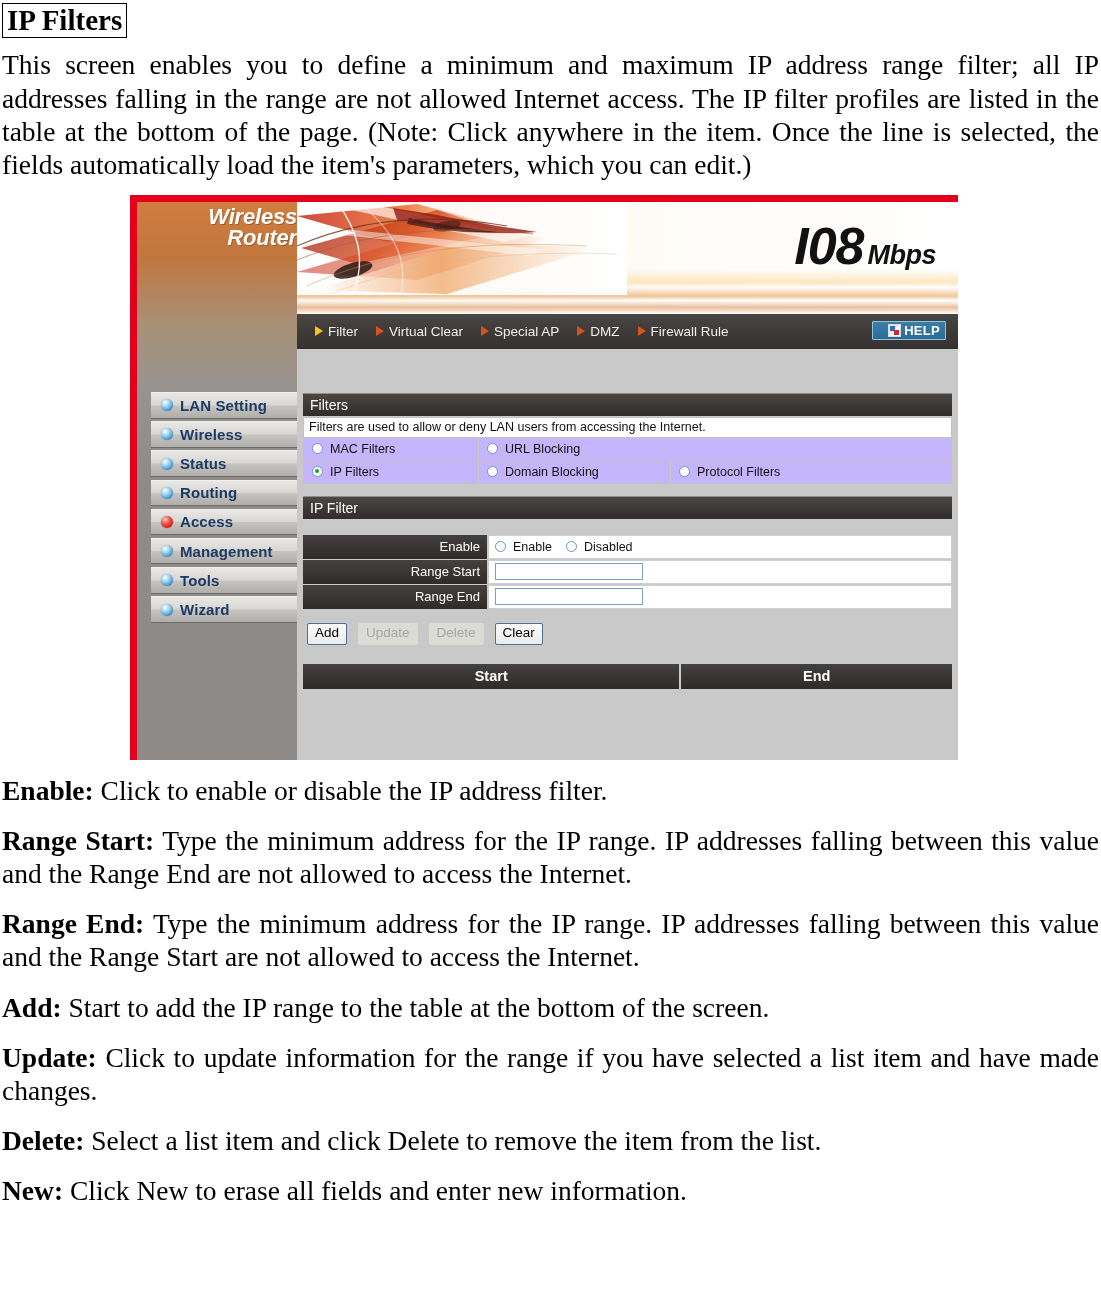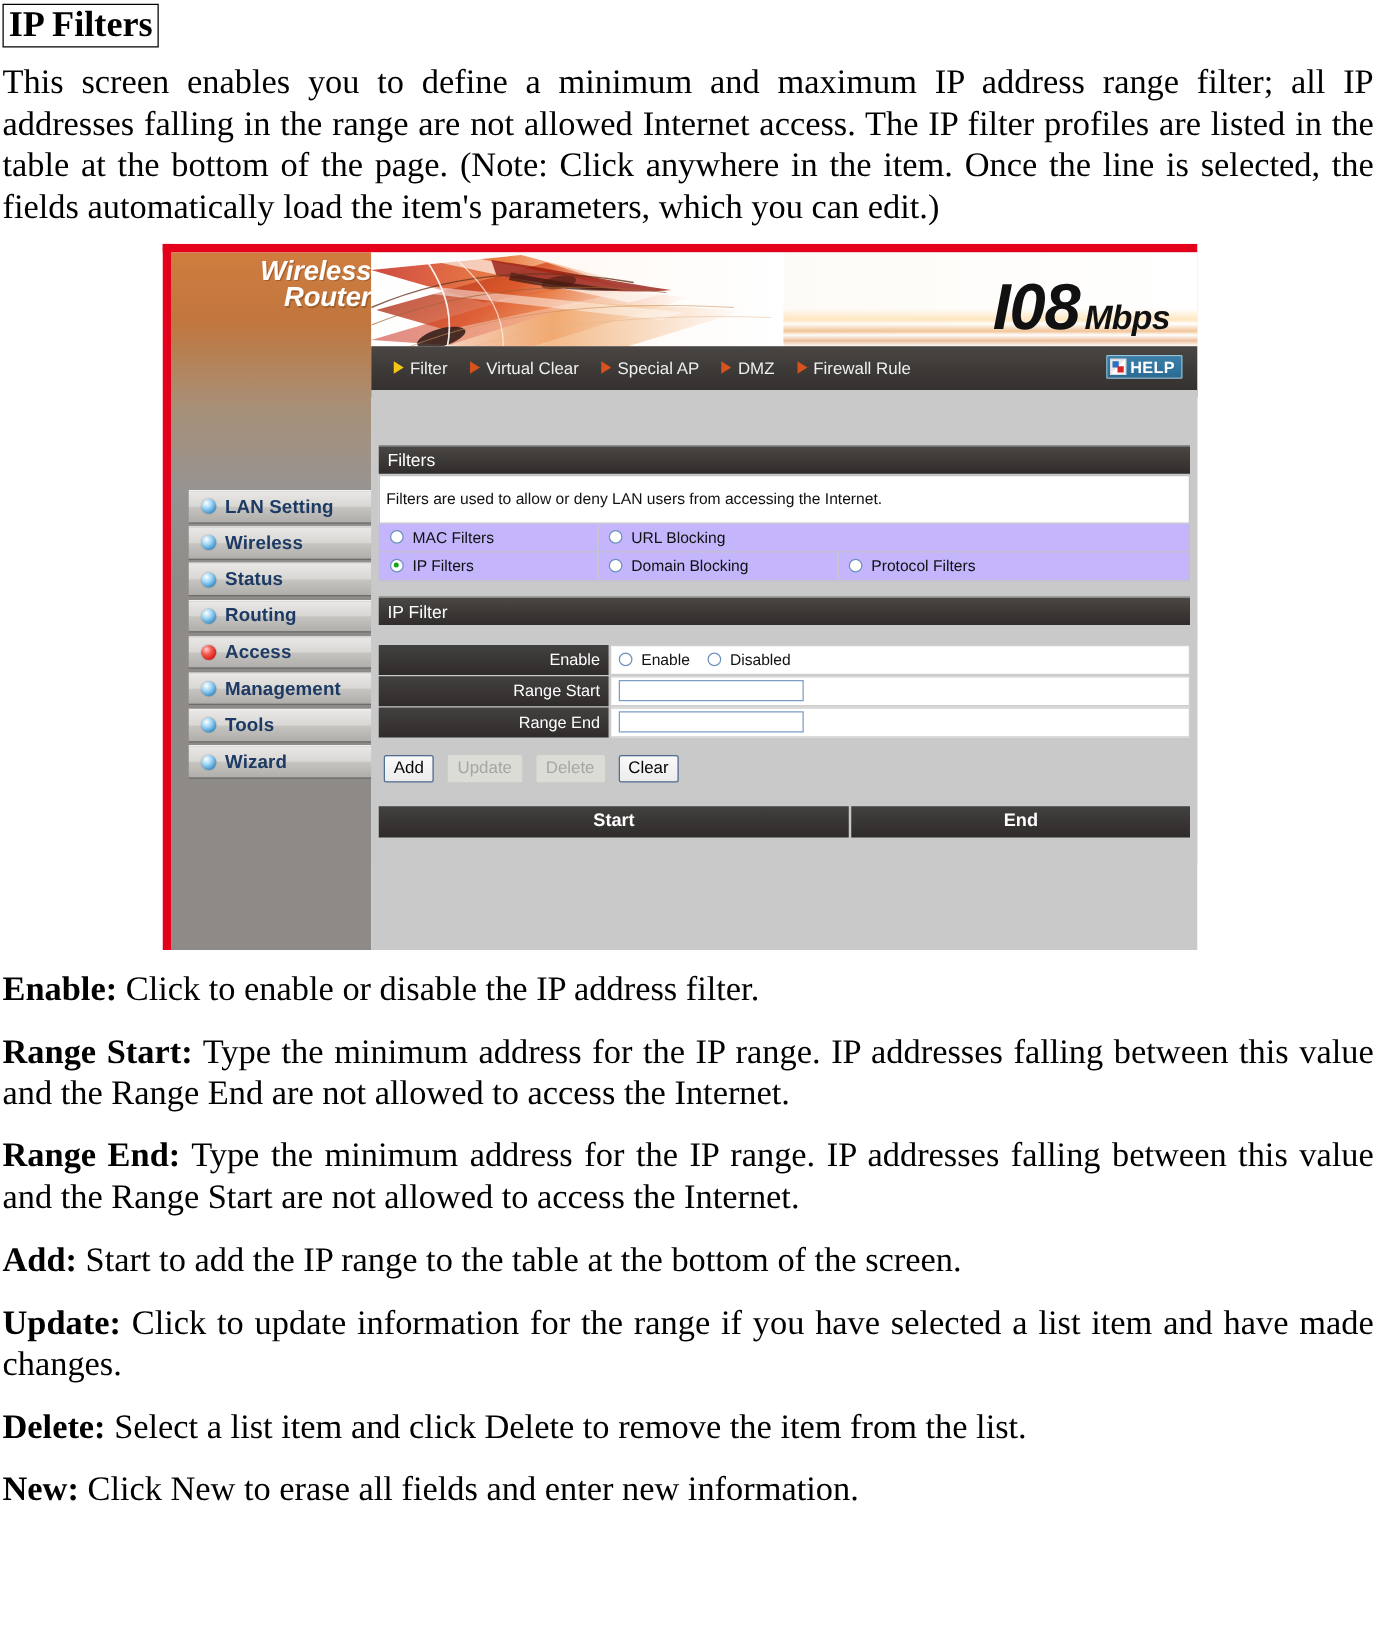--- a/index.html
+++ b/index.html
@@ -133,21 +133,21 @@
 
   
   .rpanel {
     position: absolute;
     left: 167px; top: 7px;
     width: 661px; height: 558px;
     background: #c9c9c9;
   }
   .banner {
     position: relative;
-    width: 661px; height: 75px;
+    width: 661px; height: 112px;
     background:
       linear-gradient(to bottom,
         rgba(255,255,255,0) 60%, rgba(255,222,170,0.75) 72%,
         rgba(255,255,255,0.2) 76%, rgba(231,150,70,0.55) 84%,
         rgba(255,255,255,0.3) 88%, rgba(214,116,44,0.45) 94%,
         rgba(255,255,255,0.4) 100%),
       linear-gradient(to right, #fbf6ee 0%, #fdfaf4 40%, #ffffff 100%);
     overflow: hidden;
   }
   .banner-art {
@@ -199,21 +199,21 @@
     width: 661px; height: 6px;
     background: #e4001b;
   }
   .help-btn {
     position: absolute;
     right: 12px; top: 7px;
     display: flex;
     align-items: center;
     background: linear-gradient(to bottom, #3a7fa8 0%, #2a6b94 100%);
     border: 1px solid #8fc4e0;
-    padding: 1px 5px 1px 2px;
+    padding: 1px 5px 1px 15px;
     border-radius: 1px;
   }
   .help-icon {
     width: 13px; height: 13px;
     margin-right: 3px;
     background:
       linear-gradient(to bottom right, #e8e8e8 0 50%, transparent 50%),
       #ffffff;
     position: relative;
     border: 1px solid #dddddd;
@@ -252,21 +252,21 @@
     font-size: 14px;
     font-weight: normal;
     display: flex;
     align-items: center;
     padding-left: 7px;
     box-sizing: border-box;
     border-top: 1px solid #8d8d8d;
   }
   .sec-desc {
     margin: 1px 6px 0 6px;
-    height: 39px;
+    height: 21px;
     background: #ffffff;
     border: 1px solid #c2c2c2;
     box-sizing: border-box;
     color: #111111;
     font-size: 12.5px;
     display: flex;
     align-items: center;
     padding-left: 5px;
   }
   .radio-row {

